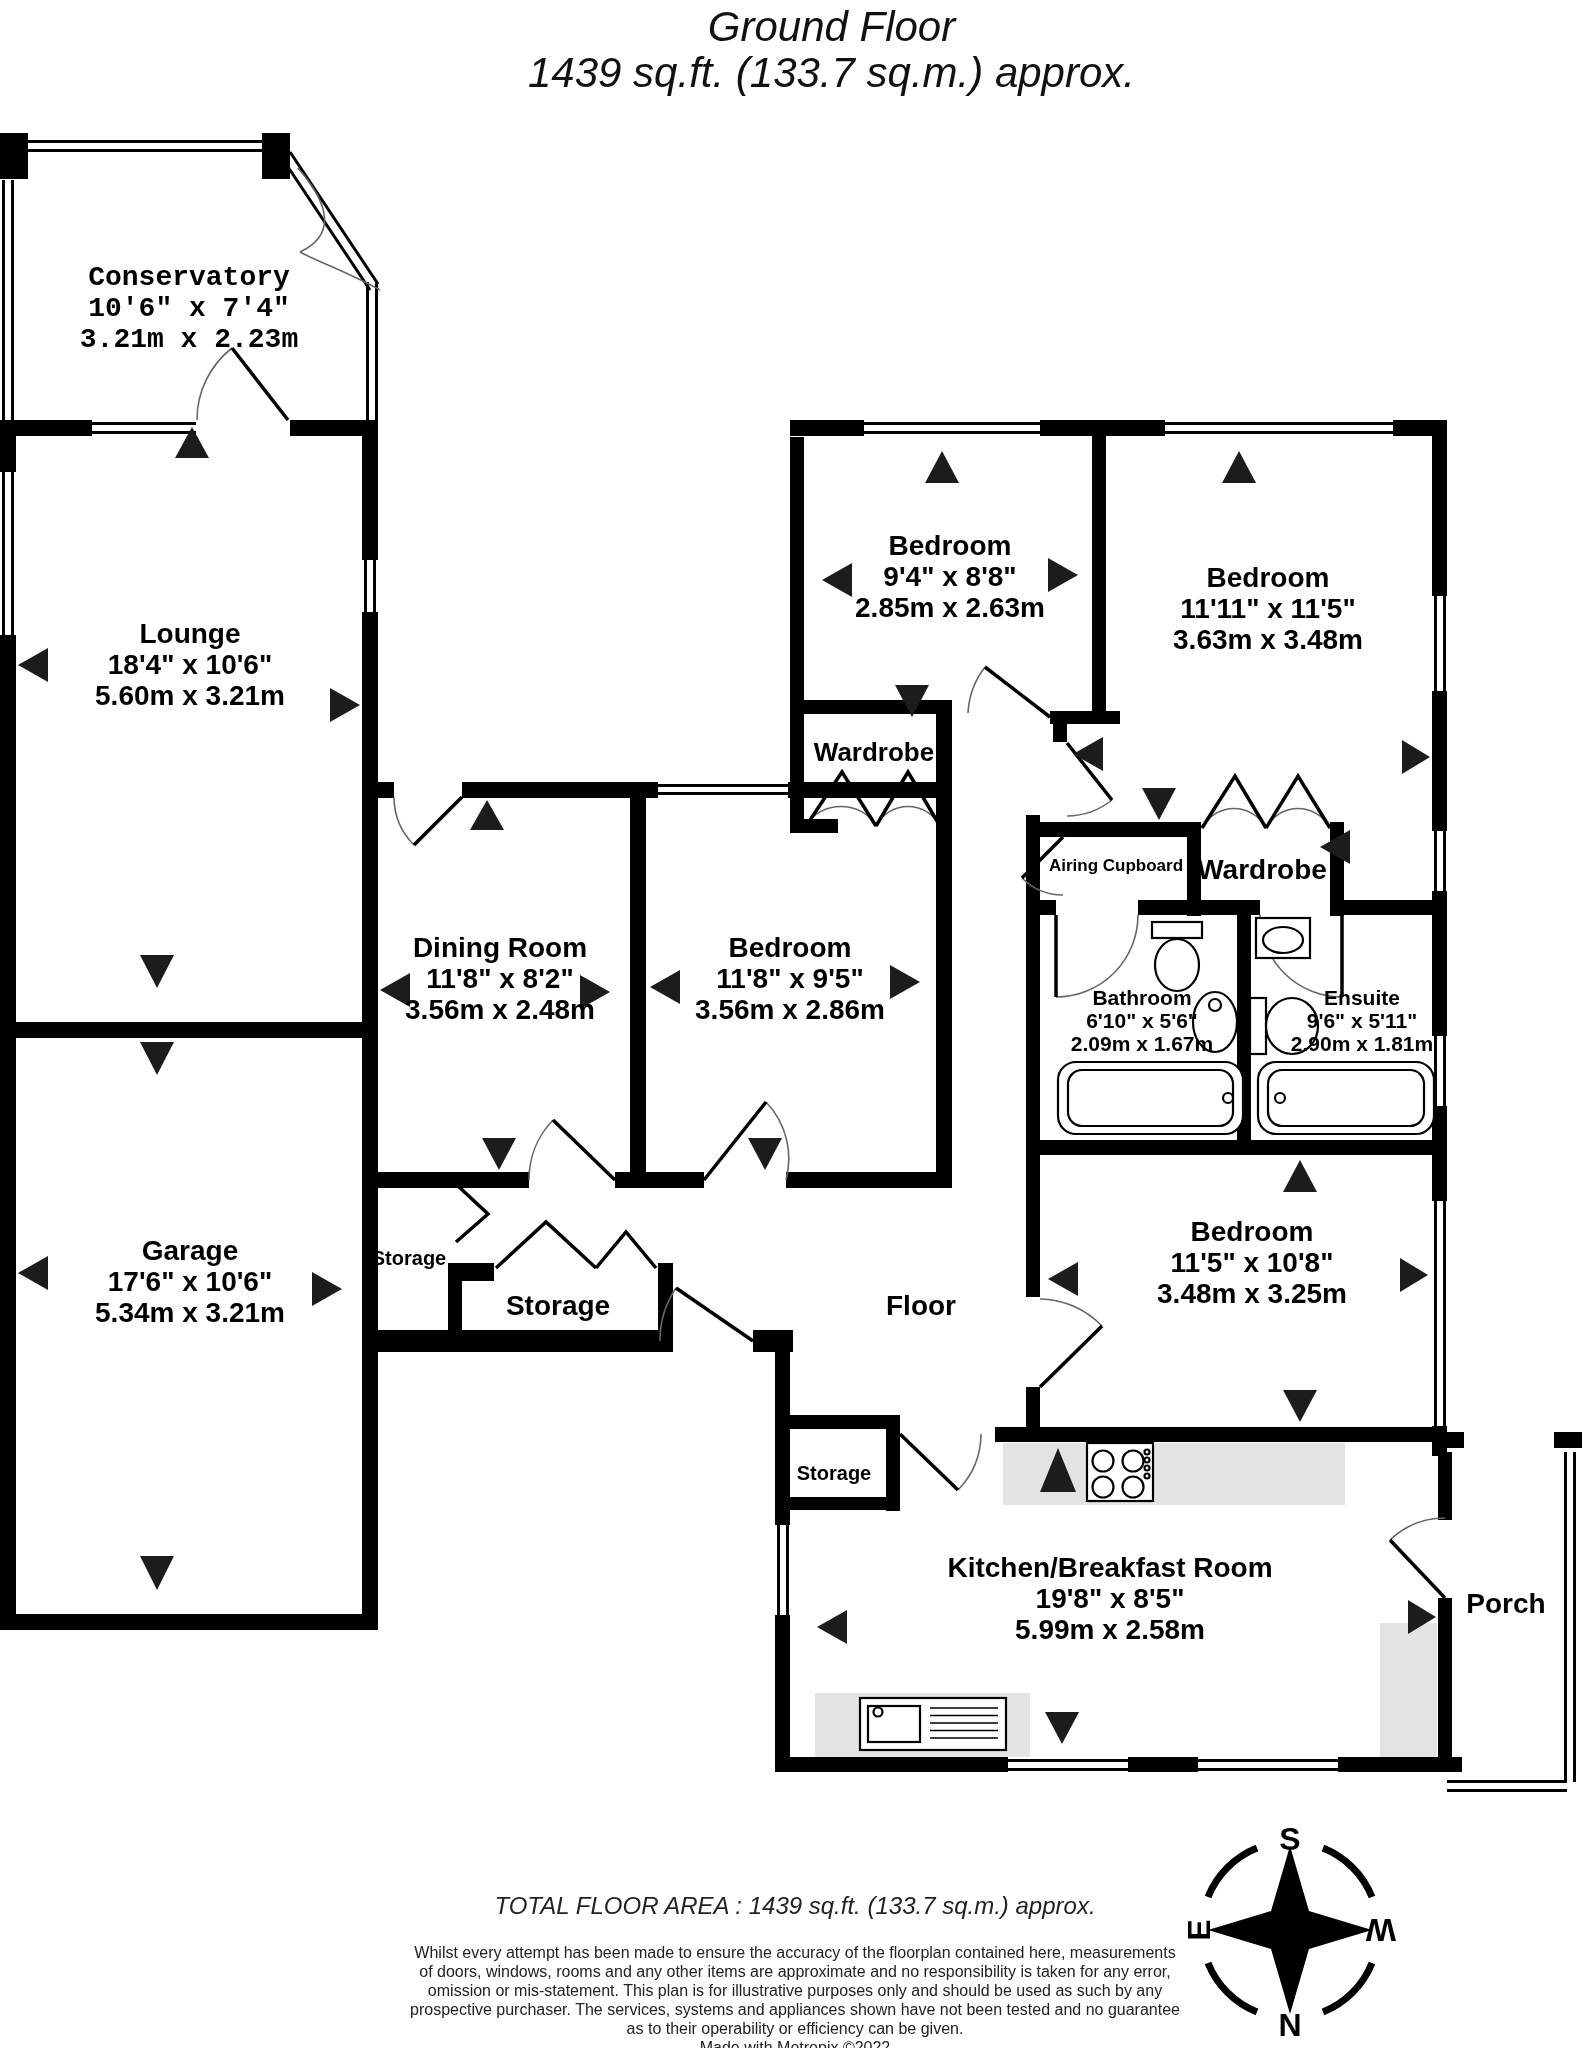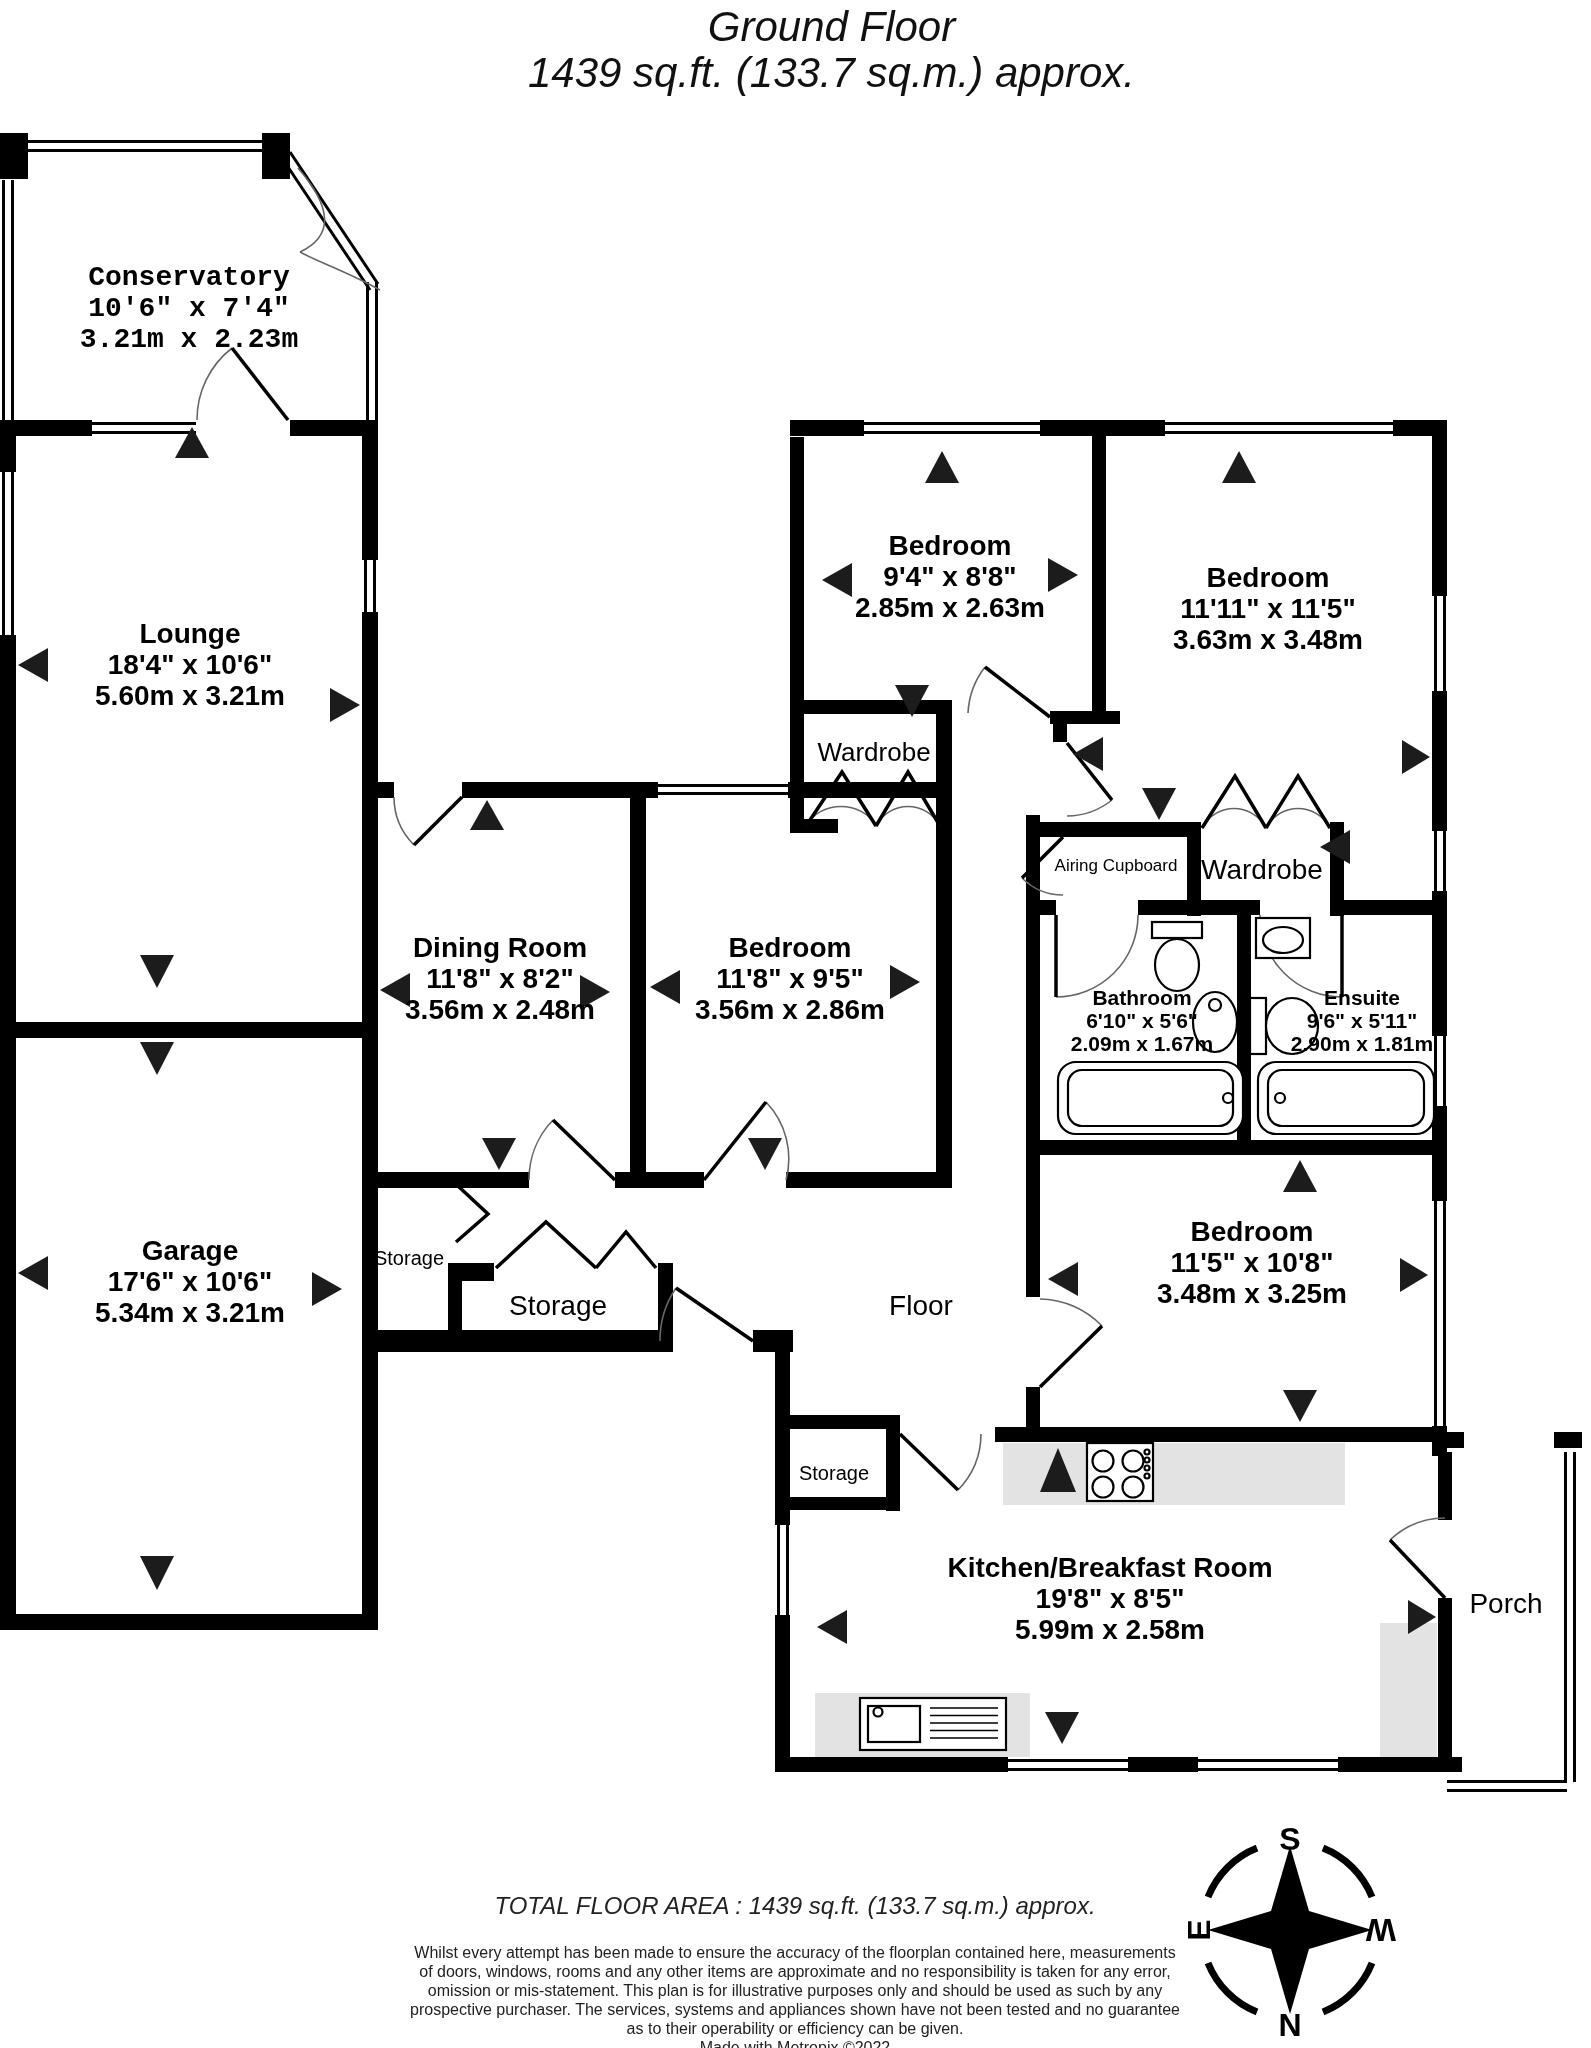--- a/index.html
+++ b/index.html
@@ -5,21 +5,21 @@
   html,body{margin:0;padding:0;background:#fff;}
   .canvas{position:relative;width:1591px;height:2048px;background:#fff;overflow:hidden;
           font-family:"Liberation Sans",sans-serif;color:#000;}
   svg{position:absolute;left:0;top:0;}
   .title{position:absolute;left:0;top:4px;width:100%;text-align:center;
          font-style:italic;font-size:42px;line-height:46px;color:#111;letter-spacing:0px;margin-left:36px;}
   .room-label{position:absolute;transform:translateX(-50%);text-align:center;
               font-weight:bold;font-size:28px;line-height:31px;white-space:nowrap;}
   .room-label.small{font-size:21px;line-height:23px;}
   .plain-label{position:absolute;transform:translateX(-50%);
-               font-weight:normal;font-size:28px;white-space:nowrap;}
+               font-weight:bold;font-size:28px;white-space:nowrap;}
   .plain-label.sm{font-size:20px;}
   .plain-label.xs{font-size:17px;}
   .footer-total{position:absolute;left:0;top:1892px;width:1160px;text-align:center;
                 font-style:italic;font-size:24px;color:#222;}
   .footer-line{position:absolute;left:0;width:1160px;margin-left:215px;text-align:center;
                font-size:16px;line-height:19.5px;color:#222;}
   .footer-total{margin-left:215px;}
   .fw{position:absolute;left:0;width:1160px;margin-left:215px;text-align:center;}
 </style>
 </head>

